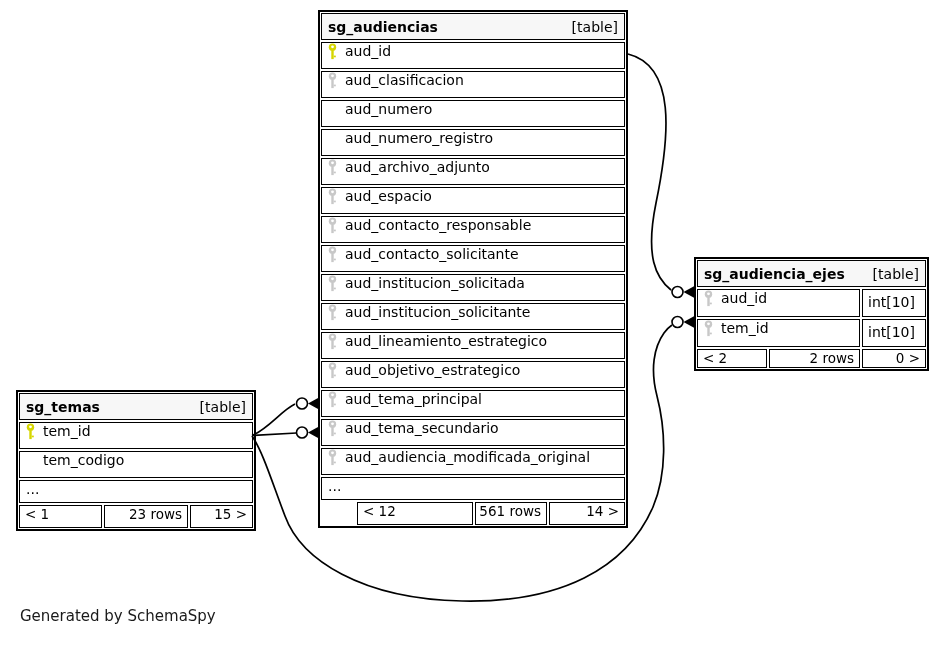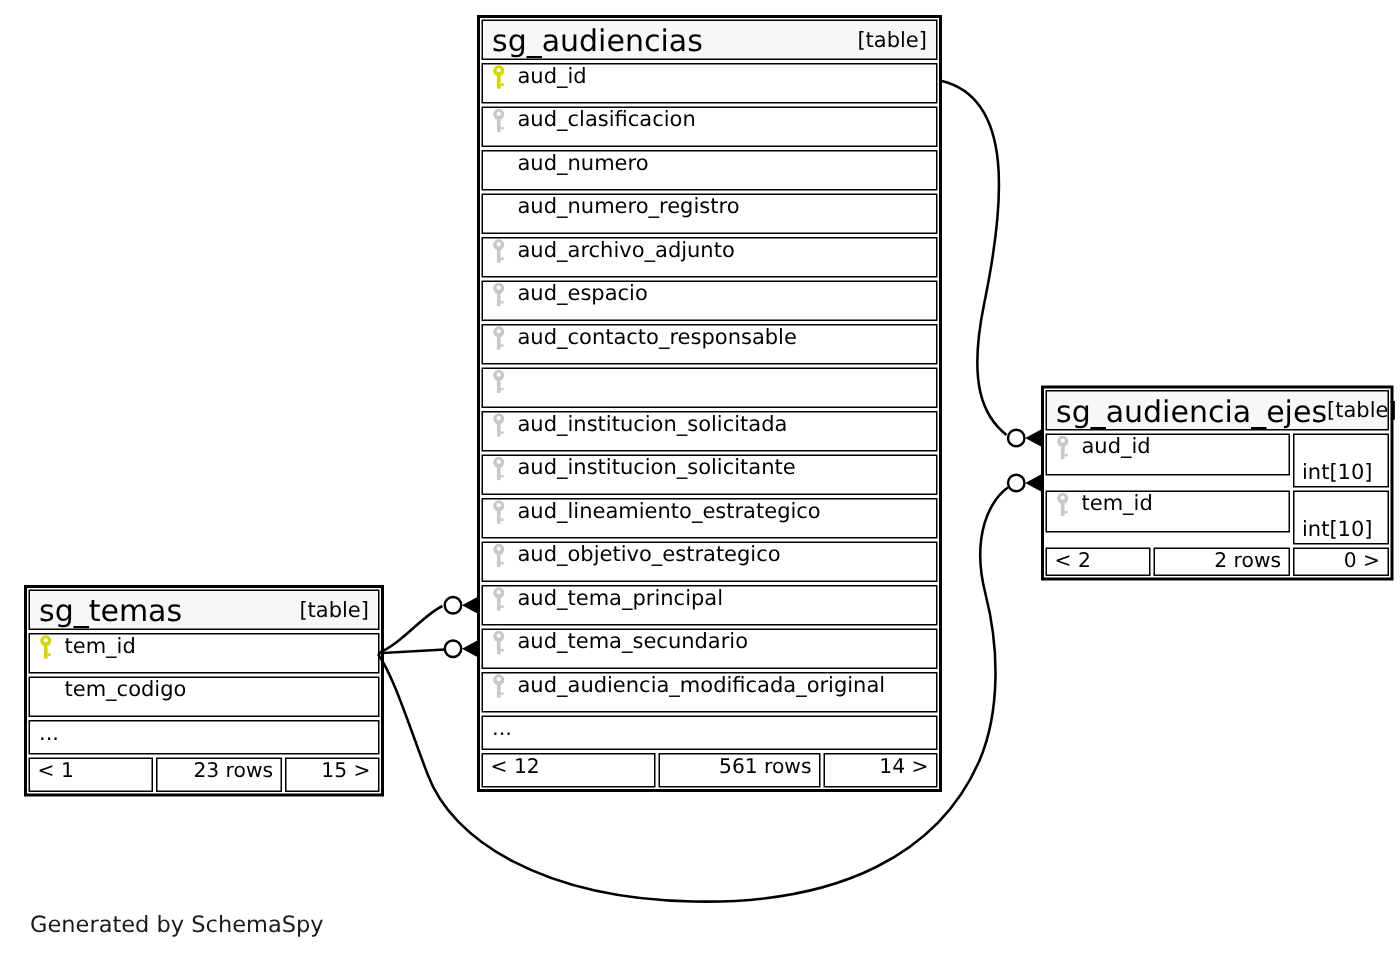--- a/index.html
+++ b/index.html
@@ -48,49 +48,49 @@
     background: #f7f7f7;
     display: flex;
     align-items: center;
     justify-content: space-between;
     padding: 0 6px;
     height: 27px;
     box-sizing: border-box;
     font-size: 14px;
     color: #000000;
   }
-  .tname { font-weight: normal; font-size: 20px; }
+  .tname { font-weight: bold; font-size: 14px; }
   .tbadge { font-size: 14px; }
 
   .trow { display: flex; gap: 2px; }
   .cell {
     border: 1px solid #000000;
     background: #ffffff;
     box-sizing: border-box;
     display: flex;
     align-items: flex-start;
     font-size: 14px;
     color: #000000;
     white-space: nowrap;
     overflow: hidden;
   }
   .name-cell { flex: 1; padding: 0 6px; gap: 8px; height: 27px; }
   #table-sg_audiencia_ejes .name-cell,
   #table-sg_audiencia_ejes .type-cell { height: 28px; }
-  .type-cell { width: 64px; padding: 17px 5px; }
+  .type-cell { width: 64px; padding: 4px 5px; }
   .kicon { width: 9px; min-width: 9px; display: inline-flex; align-items: center; }
 
   .ell-cell { flex: 1; height: 23px; padding: 0 6px; font-size: 14px; }
 
   .pg { height: 23px; padding: 0 5px; font-size: 13.5px; }
   #table-sg_audiencia_ejes .pg { height: 19px; }
   .pg.prev { justify-content: flex-start; }
   .pg.rows { flex: 1; justify-content: flex-end; }
   .pg.next { justify-content: flex-end; }
-  #table-sg_audiencias .pg.prev { width: 116px; }
+  #table-sg_audiencias .pg.prev { width: 116px; margin-left: 36px; }
   #table-sg_audiencias .pg.next { width: 76px; }
   #table-sg_temas .pg.prev { width: 83px; }
   #table-sg_temas .pg.next { width: 63px; }
   #table-sg_audiencia_ejes .pg.prev { width: 70px; }
   #table-sg_audiencia_ejes .pg.next { width: 64px; }
 
   .footer-note {
     position: absolute;
     left: 20px;
     top: 607px;
@@ -208,20 +208,21 @@
       <div class="trow">
         <div class="cell name-cell">
           <span class="kicon">
             <svg width="9" height="17" viewBox="0 0 9 17">
               <circle cx="4.5" cy="4.2" r="3.7" fill="#c8c8c8"></circle>
               <circle cx="4.5" cy="3.8" r="1.4" fill="#ffffff"></circle>
               <rect x="3.3" y="7.5" width="2.4" height="8.6" fill="#c8c8c8"></rect>
               <rect x="5.7" y="12.6" width="2.1" height="1.7" fill="#c8c8c8"></rect>
             </svg>
           </span>
+          <span>aud_contacto_solicitante</span>
         </div>
       </div>
       <div class="trow">
         <div class="cell name-cell">
           <span class="kicon">
             <svg width="9" height="17" viewBox="0 0 9 17">
               <circle cx="4.5" cy="4.2" r="3.7" fill="#c8c8c8"></circle>
               <circle cx="4.5" cy="3.8" r="1.4" fill="#ffffff"></circle>
               <rect x="3.3" y="7.5" width="2.4" height="8.6" fill="#c8c8c8"></rect>
               <rect x="5.7" y="12.6" width="2.1" height="1.7" fill="#c8c8c8"></rect>

